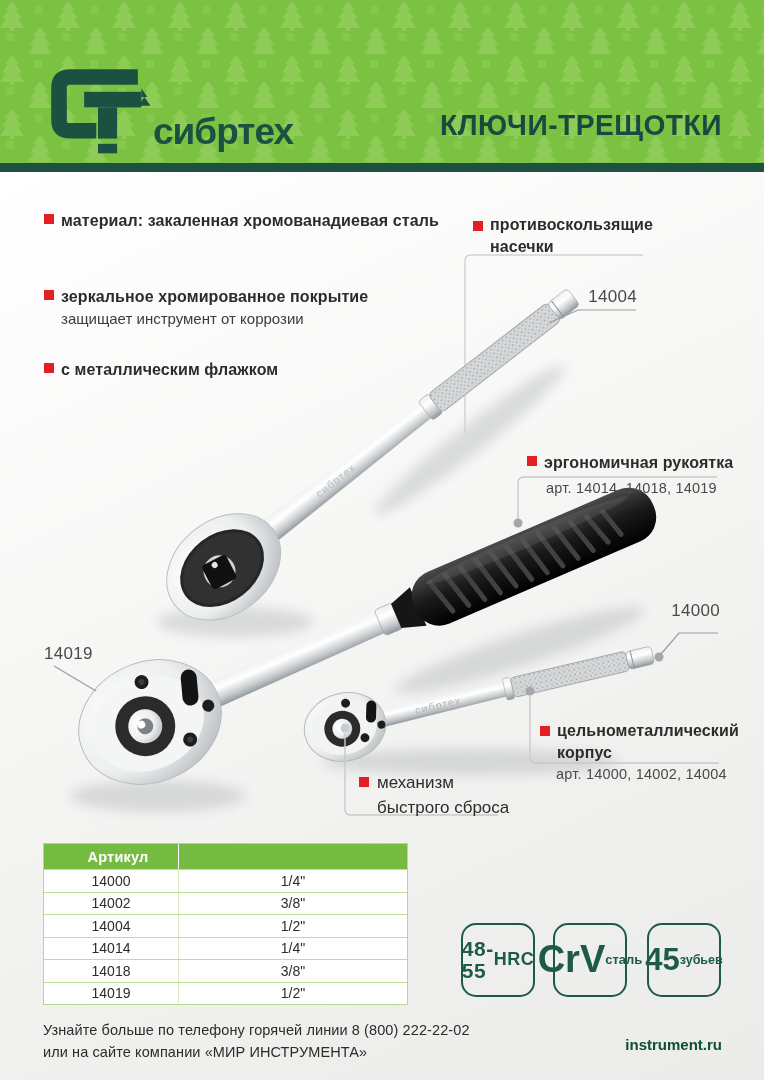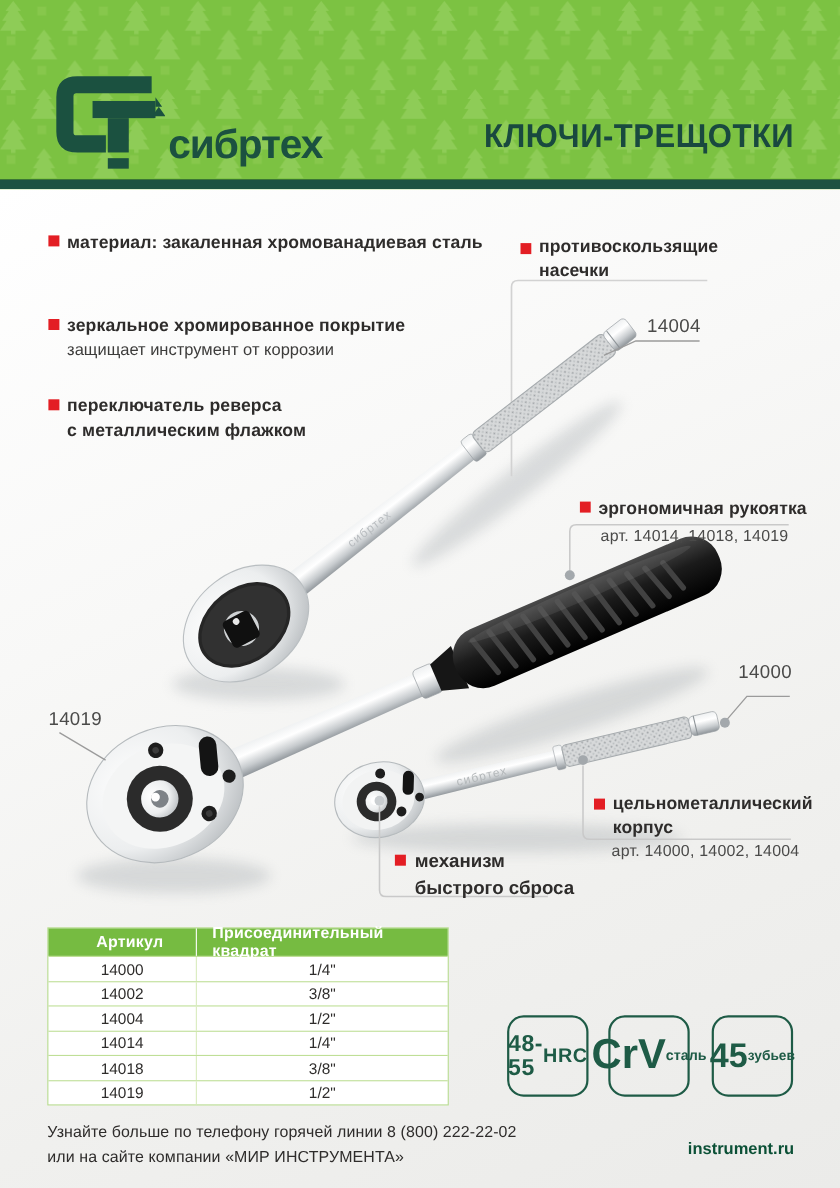--- a/index.html
+++ b/index.html
@@ -1,16 +1,16 @@
 <!DOCTYPE html>
 <html><head>
 <meta charset="utf-8">
 <style>
   html,body{margin:0;padding:0;background:#e9e9e9;}
-  .page{position:relative;width:764px;height:1080px;margin:0 auto;background:#84cc16;
+  .page{position:relative;width:764px;height:1080px;margin:0 auto;background:#fdba74;
         overflow:hidden;font-family:"Liberation Sans",sans-serif;-webkit-font-smoothing:antialiased;}
 
   
   .header{position:absolute;left:0;top:0;width:764px;height:172px;}
   .hdr-pattern{position:absolute;left:0;top:0;}
   .hdr-bar{position:absolute;left:0;top:163px;width:764px;height:9px;background:#1d5242;}
   .logo-svg{position:absolute;left:46px;top:64px;}
   .brand-text{position:absolute;left:153px;top:112px;font-size:37px;font-weight:700;
               color:#1b5140;letter-spacing:-1px;line-height:40px;}
   .header-title{position:absolute;right:42px;top:109px;font-size:30px;font-weight:700;
@@ -32,21 +32,21 @@
   
   .callout{position:absolute;}
   .co-grip{left:473px;top:214px;width:220px;}
   .co-grip .sq{top:7px;}
   .co-handle{left:527px;top:452px;width:230px;}
   .co-handle .sq{top:4px;}
   .co-body{left:540px;top:720px;width:210px;}
   .co-body .sq{top:6px;}
   .co-release{left:359px;top:770px;width:210px;}
   .co-release .sq{top:7px;}
-  .ft2{margin-left:18px;font-size:17px;font-weight:700;color:#2e2c2b;line-height:25px;}
+  .ft2{margin-left:18px;font-size:17px;font-weight:400;color:#2e2c2b;line-height:25px;}
   .arts{position:absolute;font-size:14.5px;color:#4a4a49;letter-spacing:.2px;}
   .arts-handle{left:546px;top:480px;}
   .arts-body{left:556px;top:766px;}
   .num{position:absolute;font-size:17px;color:#4a4a49;letter-spacing:.3px;}
   .lbl14004{left:557px;top:287px;width:80px;text-align:right;}
   .lbl14000{left:650px;top:601px;width:70px;text-align:right;}
   .lbl14019{left:44px;top:644px;}
 
   
   .spec-table{position:absolute;left:43px;top:843px;width:365px;border:1px solid #b5d98c;background:#fff;box-sizing:border-box;}
@@ -236,21 +236,20 @@
     <span class="sq"></span>
     <div class="ft">материал: закаленная хромованадиевая сталь</div>
   </div>
   <div class="feature f2">
     <span class="sq"></span>
     <div class="ft">зеркальное хромированное покрытие</div>
     <div class="fd">защищает инструмент от коррозии</div>
   </div>
   <div class="feature f3">
     <span class="sq"></span>
-    <div class="ft">переключатель реверса</div>
     <div class="ft">с металлическим флажком</div>
   </div>
 
   <div class="callout co-grip">
     <span class="sq"></span>
     <div class="ft">противоскользящие</div>
     <div class="ft">насечки</div>
   </div>
   <div class="num lbl14004">14004</div>
 
@@ -273,21 +272,20 @@
 
   <div class="callout co-release">
     <span class="sq"></span>
     <div class="ft2">механизм</div>
     <div class="ft2">быстрого сброса</div>
   </div>
 
   <div class="spec-table">
     <div class="tr-head">
       <div class="th th1">Артикул</div>
-      <div class="th th2">Присоединительный квадрат</div>
     </div>
     <div class="tr">
       <div class="td td1">14000</div>
       <div class="td td2">1/4"</div>
     </div>
     <div class="tr">
       <div class="td td1">14002</div>
       <div class="td td2">3/8"</div>
     </div>
     <div class="tr">

